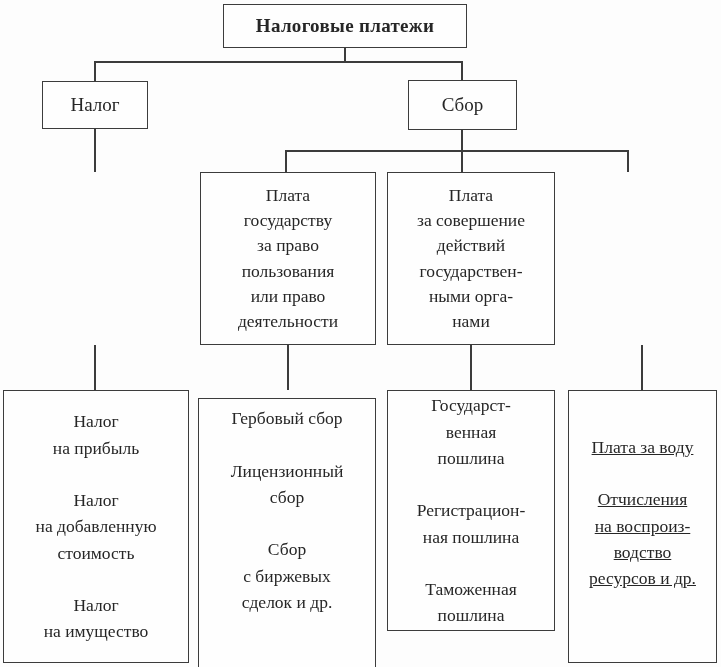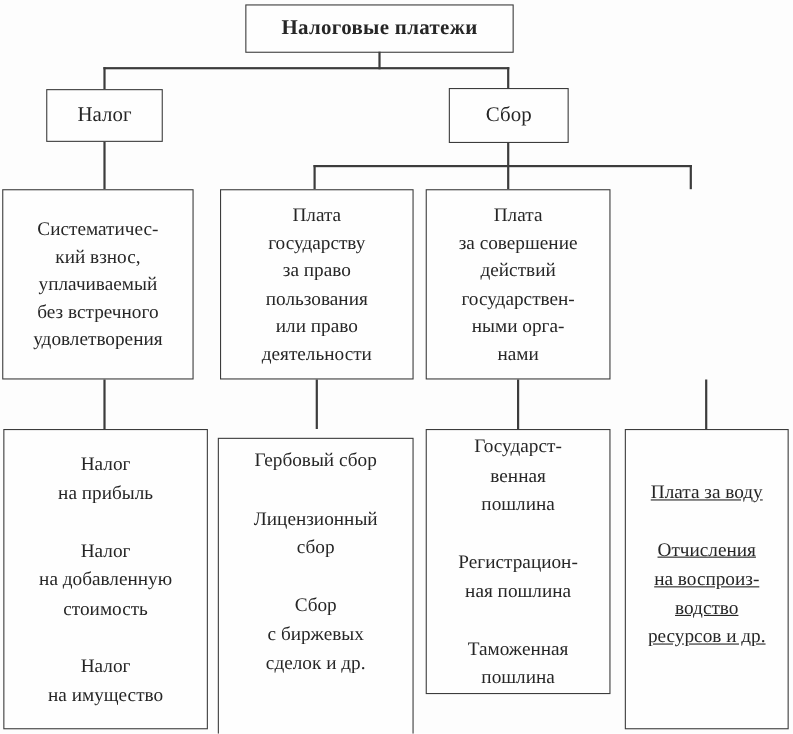--- a/index.html
+++ b/index.html
@@ -73,27 +73,20 @@
     <span class="txt">Сбор</span>
   </div>
 
   <div class="line" style="left:94px; top:129px; width:2px; height:43px;"></div>
 
   <div class="line" style="left:461px; top:130px; width:2px; height:42px;"></div>
   <div class="line" style="left:285px; top:150px; width:344px; height:2px;"></div>
   <div class="line" style="left:285px; top:150px; width:2px; height:22px;"></div>
   <div class="line" style="left:627px; top:150px; width:2px; height:22px;"></div>
 
-  <div class="box def-box" style="left:2px; top:172px; width:174px; height:173px;">
-    <span class="txt">Систематичес-
-кий взнос,
-уплачиваемый
-без встречного
-удовлетворения</span>
-  </div>
   <div class="box def-box" style="left:200px; top:172px; width:176px; height:173px;">
     <span class="txt">Плата
 государству
 за право
 пользования
 или право
 деятельности</span>
   </div>
   <div class="box def-box" style="left:387px; top:172px; width:168px; height:173px;">
     <span class="txt">Плата

